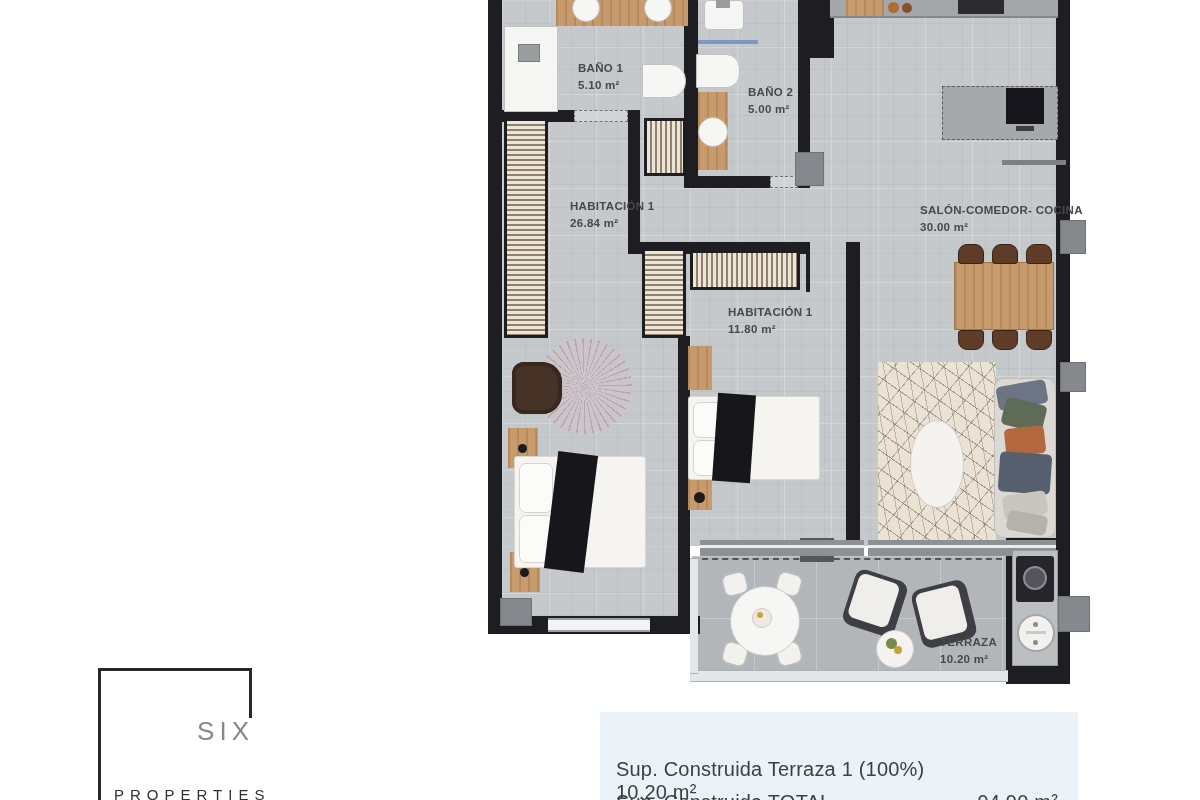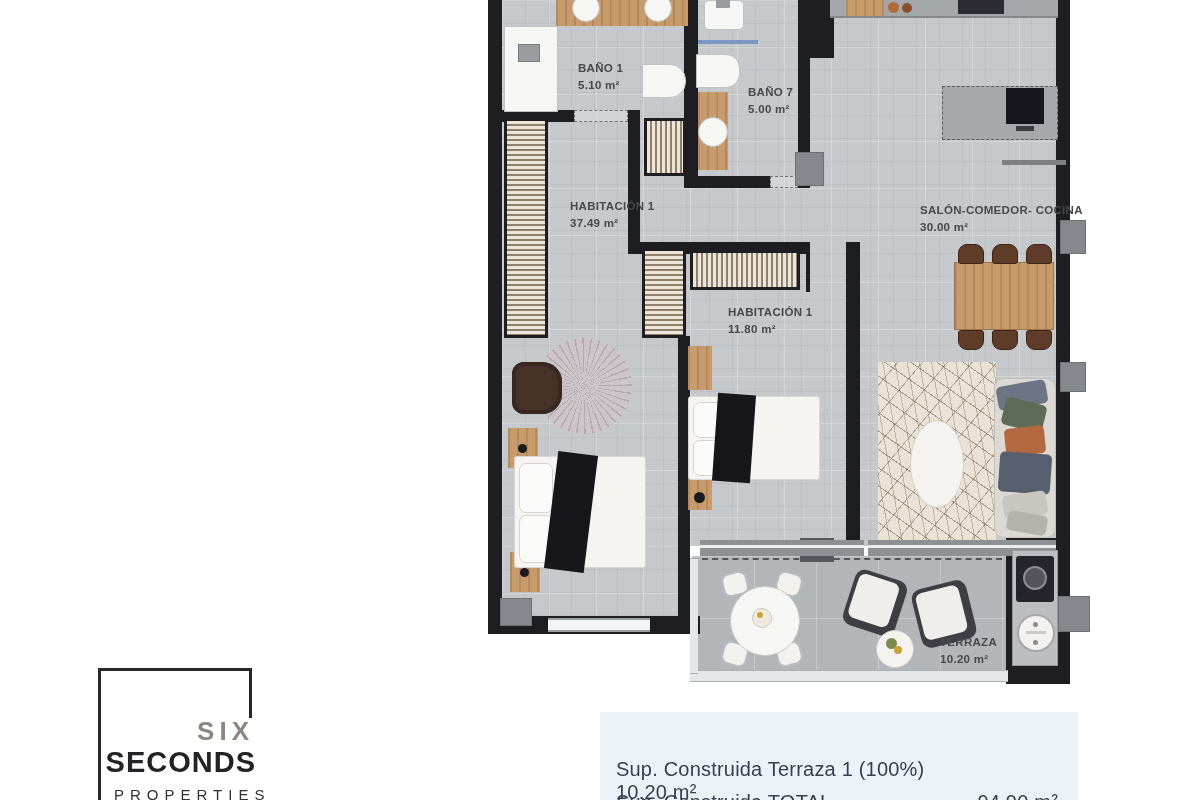--- a/index.html
+++ b/index.html
@@ -36,21 +36,21 @@
   .lounge{background:#3e3e44;border-radius:10px;}
   .lounge .pad{position:absolute;left:4px;top:4px;right:8px;bottom:8px;background:#efeeea;border-radius:7px;}
   .rail{background:#e3e7ea;border-top:1px solid #aab0b4;border-bottom:1px solid #aab0b4;}
   
   #summary{background:#ebf2f8;}
   .sum-row{position:absolute;left:0;width:100%;display:flex;justify-content:space-between;
     box-sizing:border-box;padding:0 20px 0 16px;font-size:20px;font-weight:500;color:#39404b;
     letter-spacing:.2px;}
   
   .logo-frame{background:#26262b;}
-  #logo-six{font-size:26px;font-weight:700;color:#8d8781;letter-spacing:5px;text-align:right;}
+  #logo-six{font-size:26px;font-weight:400;color:#8d8781;letter-spacing:5px;text-align:right;}
   #logo-seconds{font-size:29px;font-weight:700;color:#222227;letter-spacing:1px;text-align:right;}
   #logo-properties{font-size:15px;font-weight:400;color:#303036;letter-spacing:6px;}
 </style>
 </head>
 <body>
 
 <div id="canvas">
 
   <div class="abs" style="left:0;top:0;width:1200px;height:690px;">
 
@@ -182,47 +182,46 @@
     <div class="abs" style="left:1017px;top:614px;width:38px;height:38px;border-radius:50%;background:#f2f1ef;border:2px solid #a6a6a4;box-sizing:border-box;"></div>
     <div class="abs" style="left:1033px;top:622px;width:5px;height:5px;border-radius:50%;background:#8b8b88;"></div>
     <div class="abs" style="left:1033px;top:640px;width:5px;height:5px;border-radius:50%;background:#8b8b88;"></div>
     <div class="abs" style="left:1026px;top:631px;width:20px;height:3px;background:#c9c9c6;"></div>
 
     <div class="abs room-label" style="left:578px;top:60px;">
       <div>BAÑO 1</div>
       <div>5.10 m²</div>
     </div>
     <div class="abs room-label" style="left:748px;top:84px;">
-      <div>BAÑO 7</div>
+      <div>BAÑO 2</div>
       <div>5.00 m²</div>
     </div>
     <div class="abs room-label" style="left:570px;top:198px;">
       <div>HABITACIÓN 1</div>
-      <div>37.49 m²</div>
+      <div>26.84 m²</div>
     </div>
     <div class="abs room-label" style="left:728px;top:304px;">
       <div>HABITACIÓN 1</div>
       <div>11.80 m²</div>
     </div>
     <div class="abs room-label" style="left:920px;top:202px;">
       <div>SALÓN-COMEDOR- COCINA</div>
       <div>30.00 m²</div>
     </div>
     <div class="abs room-label" style="left:940px;top:634px;">
       <div>TERRAZA</div>
       <div>10.20 m²</div>
     </div>
   </div>
 
   <div class="abs" style="left:96px;top:666px;width:170px;height:134px;">
     <div class="abs logo-frame" style="left:2px;top:2px;width:154px;height:3px;"></div>
     <div class="abs logo-frame" style="left:2px;top:2px;width:3px;height:132px;"></div>
     <div class="abs logo-frame" style="left:153px;top:2px;width:3px;height:50px;"></div>
     <div id="logo-six" class="abs" style="left:54px;top:50px;width:104px;">SIX</div>
-    <div id="logo-seconds" class="abs" style="left:0px;top:80px;width:160px;">SECONDS</div>
     <div id="logo-properties" class="abs" style="left:18px;top:120px;">PROPERTIES</div>
   </div>
 
   <div id="summary" class="abs" style="left:600px;top:712px;width:478px;height:110px;">
     <div class="sum-row" style="top:46px;flex-direction:column;">
       <span>Sup. Construida Terraza 1 (100%)</span>
       <span>10.20 m²</span>
     </div>
     <div class="sum-row" style="top:79px;">
       <span>Sup. Construida TOTAL</span>

